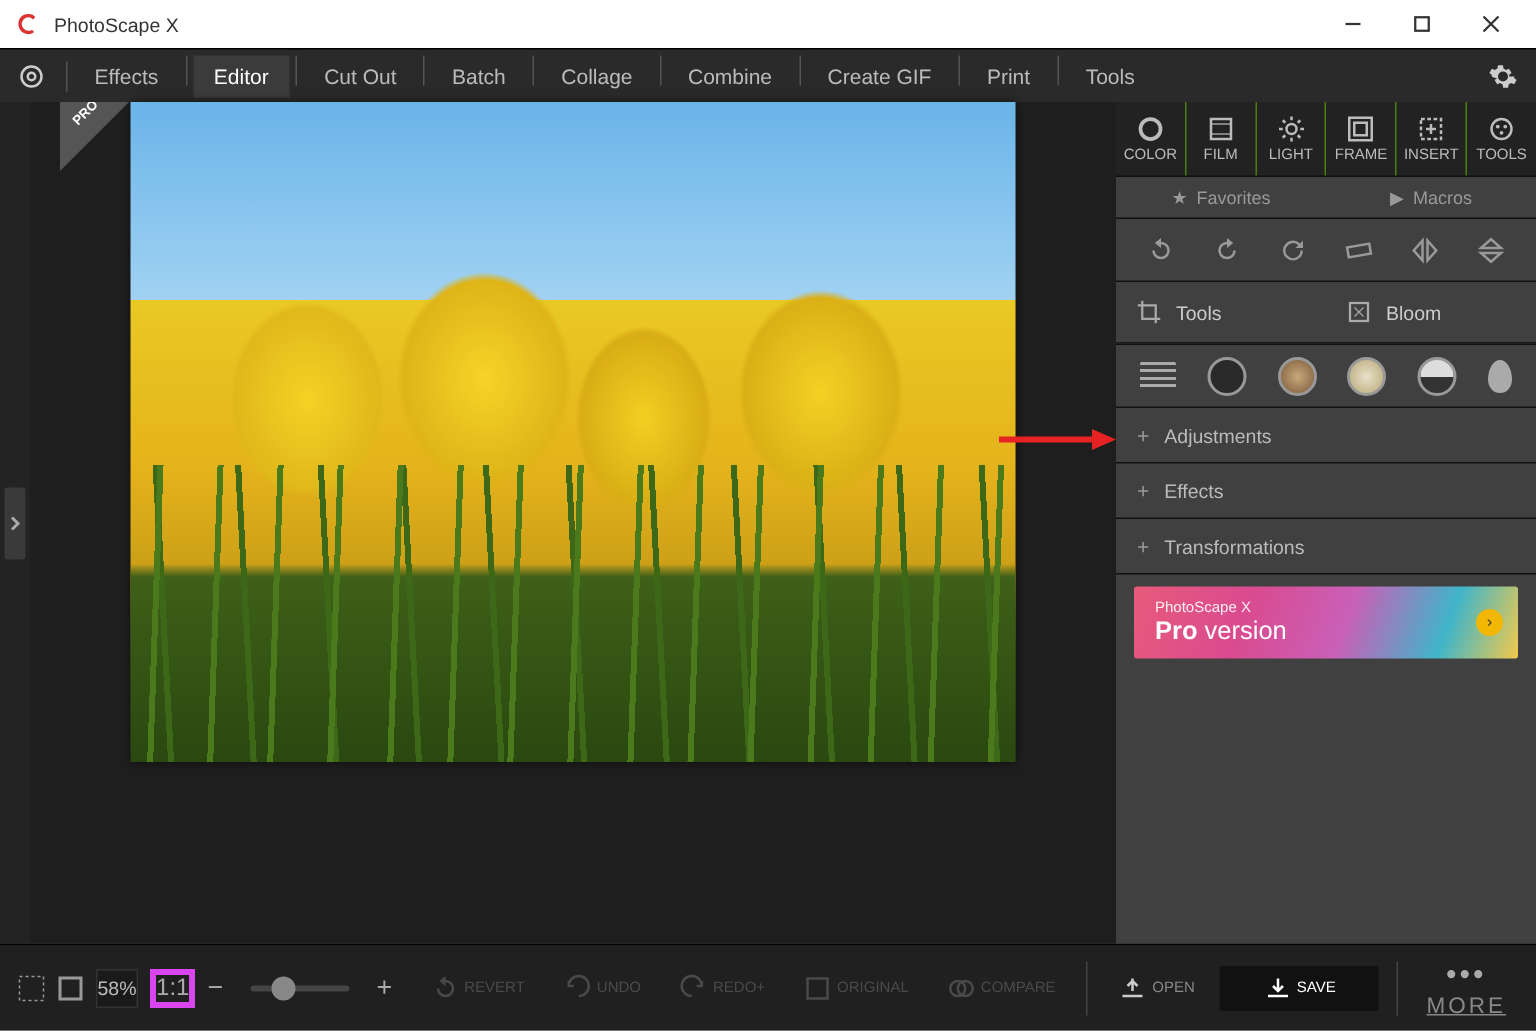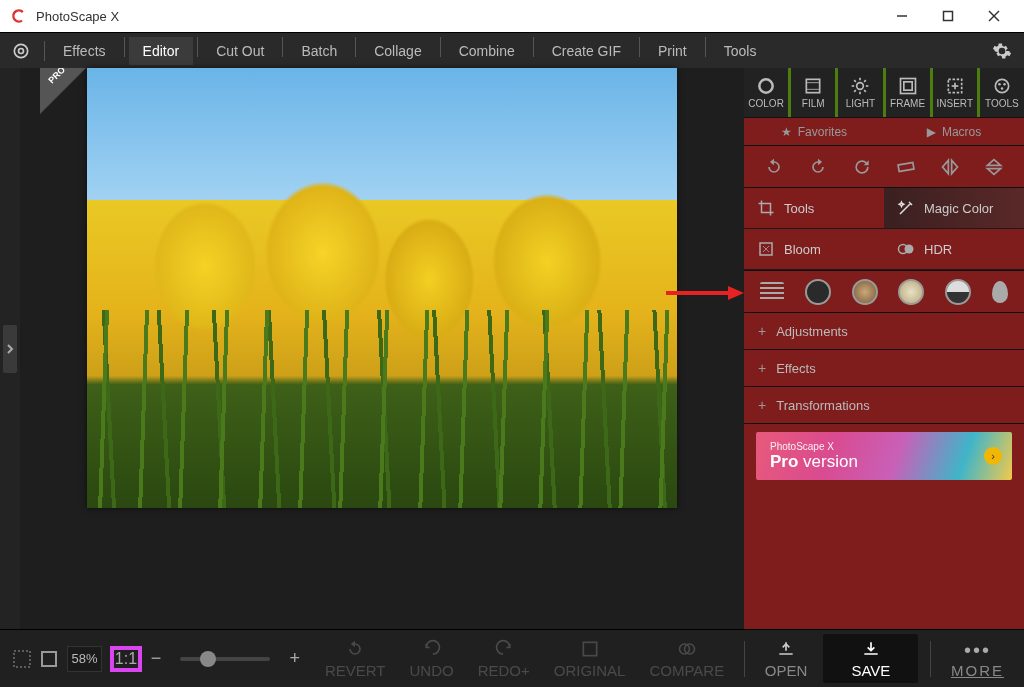--- a/index.html
+++ b/index.html
@@ -35,23 +35,23 @@
   radial-gradient(ellipse 90px 110px at 40% 42%, #f6d428 0%, #dfb418 60%, transparent 65%),
   radial-gradient(ellipse 70px 95px at 58% 48%, #f3cf22 0%, #d9ad15 60%, transparent 65%),
   radial-gradient(ellipse 85px 105px at 78% 44%, #f4d124 0%, #dab016 60%, transparent 65%),
   radial-gradient(ellipse 3px 60px at 42% 38%, #cc2a1a 0%, transparent 80%),
   linear-gradient(to bottom, transparent 0%, transparent 70%, #3e6018 72%, #2a4810 100%);
 }
 .stems { position: absolute; left: 0; right: 0; bottom: 0; height: 45%; background:
   repeating-linear-gradient(92deg, transparent 0 18px, #4a7a1c 18px 22px, transparent 22px 40px),
   repeating-linear-gradient(87deg, transparent 0 25px, #3d6818 25px 29px, transparent 29px 55px);
 }
-.rightpanel { width: 280px; background: #7f1d1d; display: flex; flex-direction: column; }
+.rightpanel { width: 280px; background: #404040; display: flex; flex-direction: column; }
 .tooltabs { display: flex; height: 50px; background: #222; border-bottom: 1px solid #111; }
-.tooltab { flex: 1; display: flex; flex-direction: column; align-items: center; justify-content: center; color: #bbb; font-size: 10px; gap: 2px; cursor: pointer; border-left: 3px solid #4d7c0f; }
+.tooltab { flex: 1; display: flex; flex-direction: column; align-items: center; justify-content: center; color: #bbb; font-size: 10px; gap: 2px; cursor: pointer; border-left: 1px solid #4d7c0f; }
 .tooltab:first-child { border-left: none; }
 .tooltab .ticon { width: 20px; height: 20px; display: flex; align-items: center; justify-content: center; }
 .favmac { display: flex; height: 28px; border-bottom: 1px solid #111; }
 .favmac > div { flex: 1; display: flex; align-items: center; justify-content: center; gap: 6px; color: #999; font-size: 12px; cursor: pointer; }
 .rotrow { display: flex; height: 42px; align-items: center; justify-content: space-around; padding: 0 8px; border-bottom: 1px solid #111; }
 .rotrow .rbtn { width: 28px; height: 28px; color: #999; cursor: pointer; display: flex; align-items: center; justify-content: center; }
 .opt-grid { display: grid; grid-template-columns: 1fr 1fr; border-bottom: 1px solid #111; }
 .opt-cell { display: flex; align-items: center; gap: 8px; padding: 10px 12px; color: #ccc; font-size: 13px; cursor: pointer; border-bottom: 1px solid #1a1a1a; }
 .opt-cell.highlight { background: linear-gradient(to right, #3a2020, #5a2828); }
 .opt-cell .oi { width: 20px; height: 20px; color: #aaa; display: flex; align-items: center; justify-content: center; flex-shrink: 0; }
@@ -68,21 +68,21 @@
 .promo .arrow { position: absolute; right: 10px; top: 50%; transform: translateY(-50%); width: 18px; height: 18px; background: #f2b705; border-radius: 50%; display: flex; align-items: center; justify-content: center; color: #333; font-size: 11px; }
 .red-arrow { position: absolute; left: -80px; top: 215px; width: 80px; height: 20px; pointer-events: none; }
 .bottombar { height: 58px; background: #202020; display: flex; align-items: center; padding: 0 12px; gap: 8px; border-top: 1px solid #000; }
 .bbtn { width: 28px; height: 28px; color: #999; display: flex; align-items: center; justify-content: center; cursor: pointer; }
 .zoom-pct { width: 50px; height: 26px; background: #1a1a1a; color: #bbb; font-size: 13px; display: flex; align-items: center; justify-content: center; border: 1px solid #333; }
 .one-one { width: 42px; height: 26px; border: 4px solid #d946ef; color: #aaa; font-size: 16px; display: flex; align-items: center; justify-content: center; cursor: pointer; }
 .slider { width: 130px; height: 4px; background: #444; position: relative; margin: 0 10px; border-radius: 2px; }
 .slider .thumb { position: absolute; left: 22%; top: -6px; width: 16px; height: 16px; background: #888; border-radius: 50%; }
 .minus, .plus-z { color: #aaa; font-size: 18px; width: 18px; text-align: center; cursor: pointer; }
 .bottombar .flex { flex: 1; }
-.action-col { display: flex; flex-direction: column; align-items: center; gap: 2px; color: #888; font-size: 15px; cursor: pointer; padding: 0 8px; text-align: center; }
+.action-col { display: flex; flex-direction: row; align-items: center; gap: 2px; color: #888; font-size: 10px; cursor: pointer; padding: 0 8px; text-align: center; }
 .action-col.disabled { opacity: .4; }
 .action-col .ai { width: 22px; height: 22px; display: flex; align-items: center; justify-content: center; }
 .vline { width: 1px; height: 36px; background: #444; margin: 0 4px; }
 .save-btn { background: #111; padding: 4px 28px; border-radius: 2px; color: #fff; }
 .more-dots { color: #aaa; font-size: 20px; letter-spacing: 2px; display: flex; flex-direction: column; align-items: center; gap: 0; cursor: pointer; padding: 0 8px; }
 .more-dots .ml { font-size: 15px; color: #888; text-decoration: underline; }
 </style>
 </head>
 <body>
 
@@ -291,45 +291,28 @@
 
     <div class="opt-grid">
       <div class="opt-cell">
           <span class="oi">
             <svg width="18" height="18" viewBox="0 0 24 24">
               <path d="M6 2v16h16M2 6h16v16" fill="none" stroke="#aaa" stroke-width="2"></path>
             </svg>
           </span>
           <span>Tools</span>
         </div>
-      <div class="opt-cell highlight">
-          <span class="oi">
-            <svg width="18" height="18" viewBox="0 0 24 24">
-              <path d="M4 20L18 6m-2-2l4 4M6 4l1 2 2 1-2 1-1 2-1-2-2-1 2-1z" fill="none" stroke="#ddd" stroke-width="2"></path>
-            </svg>
-          </span>
-          <span>Magic Color</span>
-        </div>
       <div class="opt-cell">
           <span class="oi">
             <svg width="18" height="18" viewBox="0 0 24 24">
               <rect x="4" y="4" width="16" height="16" fill="none" stroke="#aaa" stroke-width="2"></rect>
               <path d="M8 8l8 8M16 8l-8 8" stroke="#aaa" stroke-width="1"></path>
             </svg>
           </span>
           <span>Bloom</span>
-        </div>
-      <div class="opt-cell">
-          <span class="oi">
-            <svg width="18" height="18" viewBox="0 0 24 24">
-              <circle cx="8" cy="12" r="6" fill="none" stroke="#aaa" stroke-width="2"></circle>
-              <circle cx="16" cy="12" r="6" fill="#aaa"></circle>
-            </svg>
-          </span>
-          <span>HDR</span>
         </div>
     </div>
 
     <div class="circle-row">
       <div class="lines"></div>
       <div class="cbtn" style="background:#2a2a2a;"></div>
       <div class="cbtn" style="background:radial-gradient(circle,#c9a87a,#7a5a3a);"></div>
       <div class="cbtn" style="background:radial-gradient(circle,#e8e0c8,#b8a878);"></div>
       <div class="cbtn" style="background:linear-gradient(to bottom,#ddd 50%,#333 50%);"></div>
       <div class="drop"></div>

